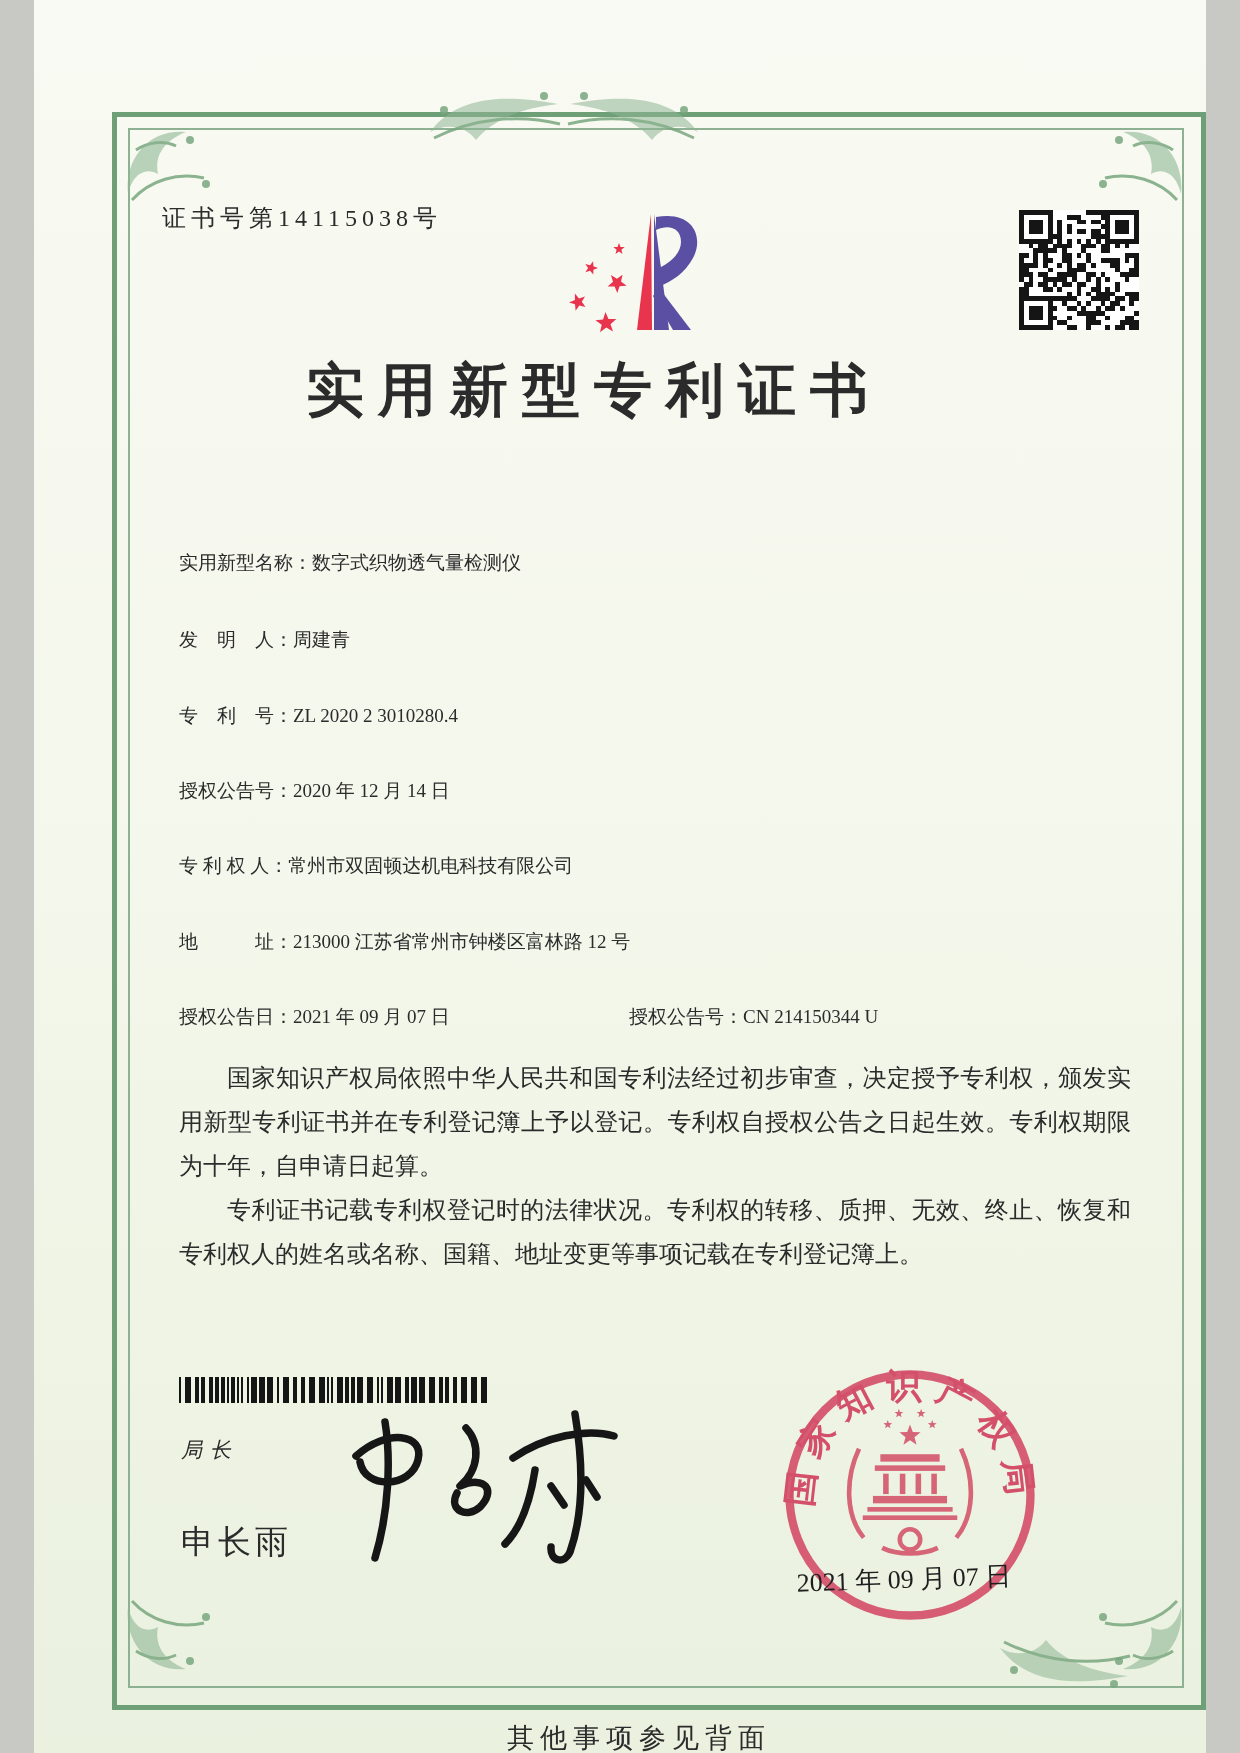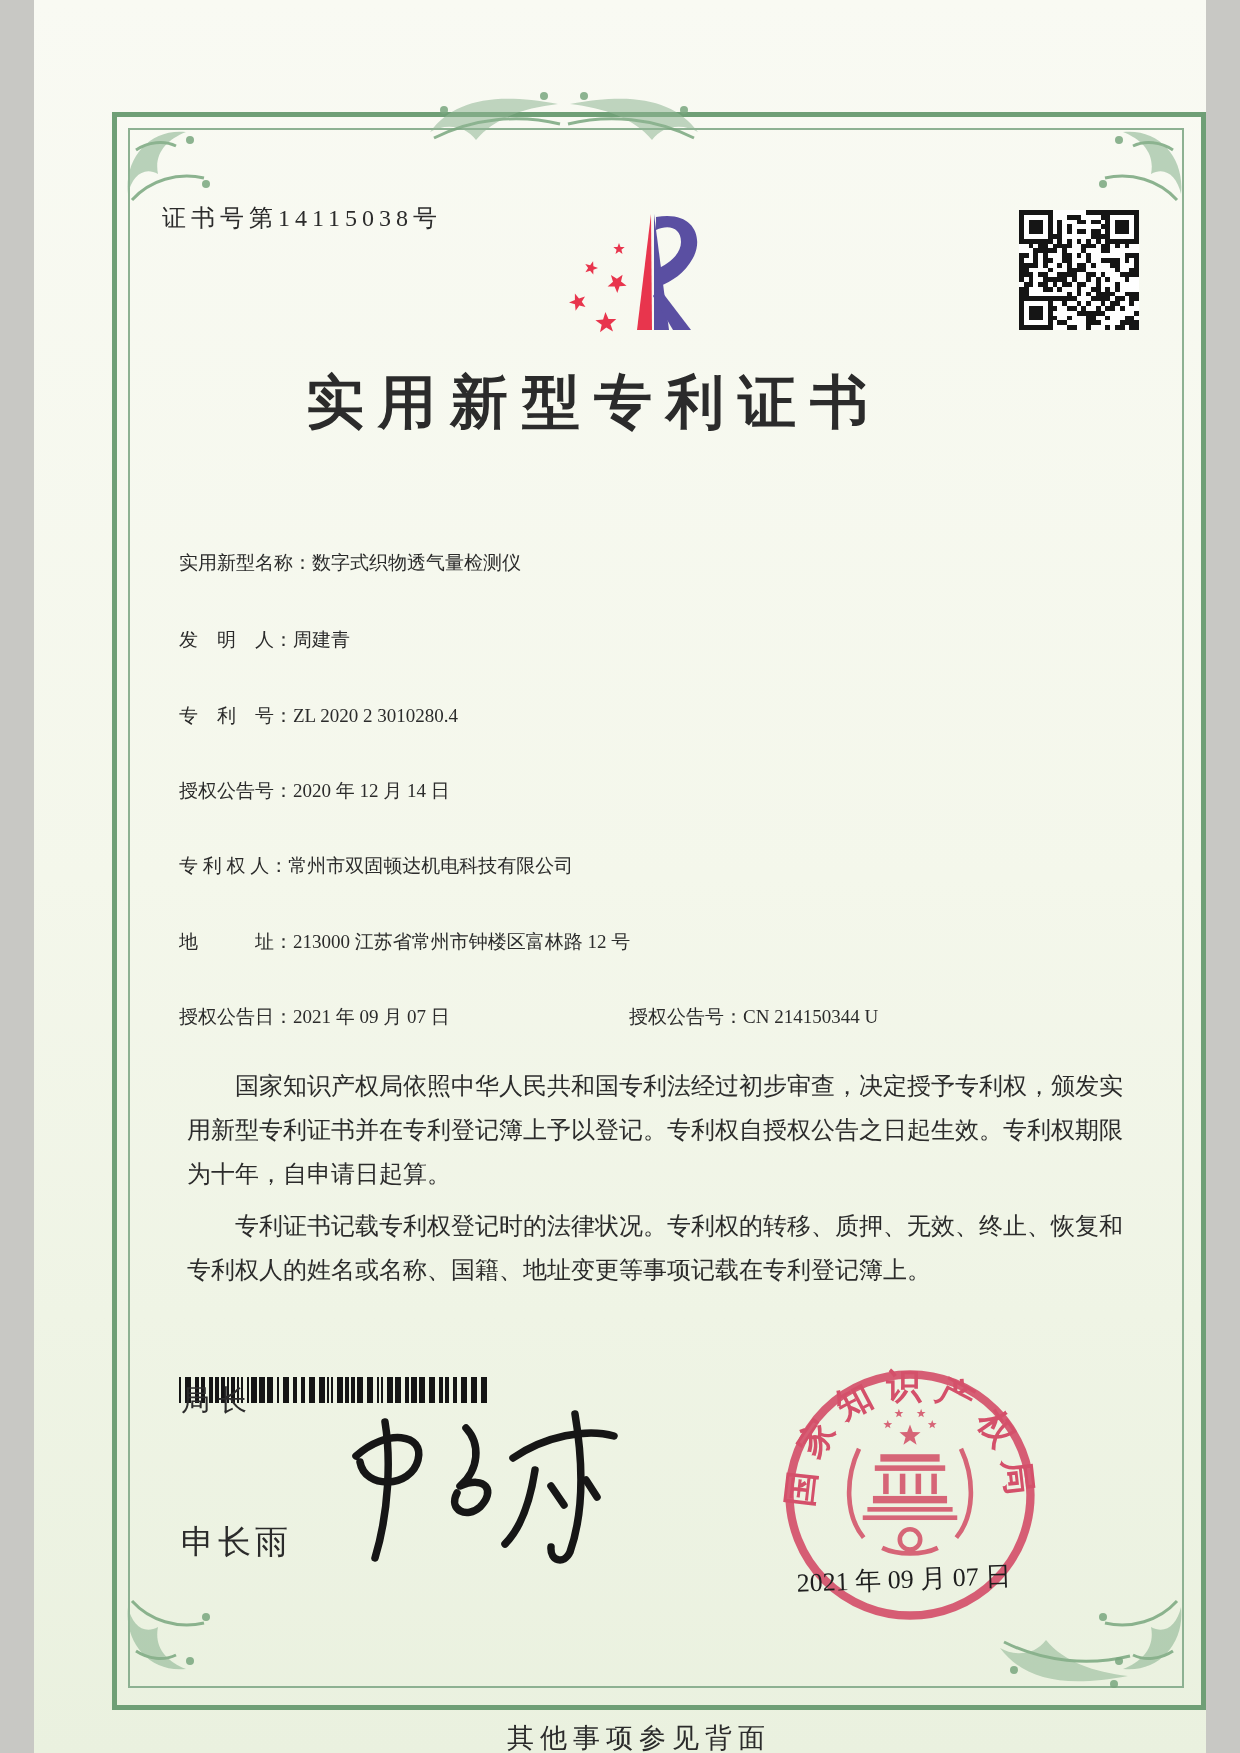--- a/index.html
+++ b/index.html
@@ -5,29 +5,29 @@
   html,body{margin:0;padding:0;background:#c8c8c4;}
   .page{
     position:relative;width:1172px;height:1753px;margin:0 auto;
     background:linear-gradient(180deg,#f9faf3 0%,#f4f7eb 50%,#eaf1df 100%);
     font-family:"Liberation Serif","DejaVu Serif",serif;
     color:#2b2b2b;overflow:hidden;
   }
   .frame-outer{position:absolute;left:78px;top:112px;width:1084px;height:1588px;border:5px solid #6f9f76;}
   .frame-inner{position:absolute;left:94px;top:128px;width:1052px;height:1556px;border:2px solid #8db192;}
   .cert-no{position:absolute;left:128px;top:202px;font-size:24px;letter-spacing:5px;}
-  .title{position:absolute;left:0;top:364px;width:1120px;text-align:center;
+  .title{position:absolute;left:0;top:352px;width:1120px;text-align:center;
          font-size:58px;font-weight:bold;letter-spacing:14px;}
   .field{position:absolute;left:145px;width:980px;font-size:19px;white-space:nowrap;}
   .f1{top:550px}.f2{top:627px}.f3{top:703px}.f4{top:778px}.f5{top:853px}.f6{top:929px}.f7{top:1004px}
   .grant-no-group{position:absolute;left:450px;top:0;}
   .paras{position:absolute;left:145px;top:1056px;width:952px;font-size:24px;line-height:44px;text-align:justify;}
-  .paras p{margin:8px;text-indent:2em;}
+  .paras p{margin:0;text-indent:2em;}
   .barcode{position:absolute;left:145px;top:1377px;}
-  .director-label{position:absolute;left:147px;top:1381px;font-size:29px;letter-spacing:8px;font-family:"Liberation Sans","DejaVu Sans",sans-serif;}
+  .director-label{position:absolute;left:147px;top:1436px;font-size:21px;letter-spacing:8px;font-family:"Liberation Sans","DejaVu Sans",sans-serif;font-style:italic;}
   .director-name{position:absolute;left:147px;top:1520px;font-size:33px;letter-spacing:4px;font-family:"Liberation Sans","DejaVu Sans",sans-serif;}
   .signature{position:absolute;left:295px;top:1400px;}
   .seal{position:absolute;left:737px;top:1356px;}
   .seal-date{position:absolute;left:700px;top:1562px;width:340px;text-align:center;font-size:26px;transform:rotate(-2deg);color:#1e1e1e;}
   .page-info{position:absolute;left:0;top:1650px;width:1164px;text-align:center;font-size:24px;letter-spacing:2px;}
   .back-note{position:absolute;left:0;top:1720px;width:1210px;text-align:center;font-size:27px;letter-spacing:6px;}
   .logo{position:absolute;left:455px;top:200px;}
   .qr{position:absolute;left:985px;top:210px;}
   .orn{position:absolute;pointer-events:none;}
 </style>

